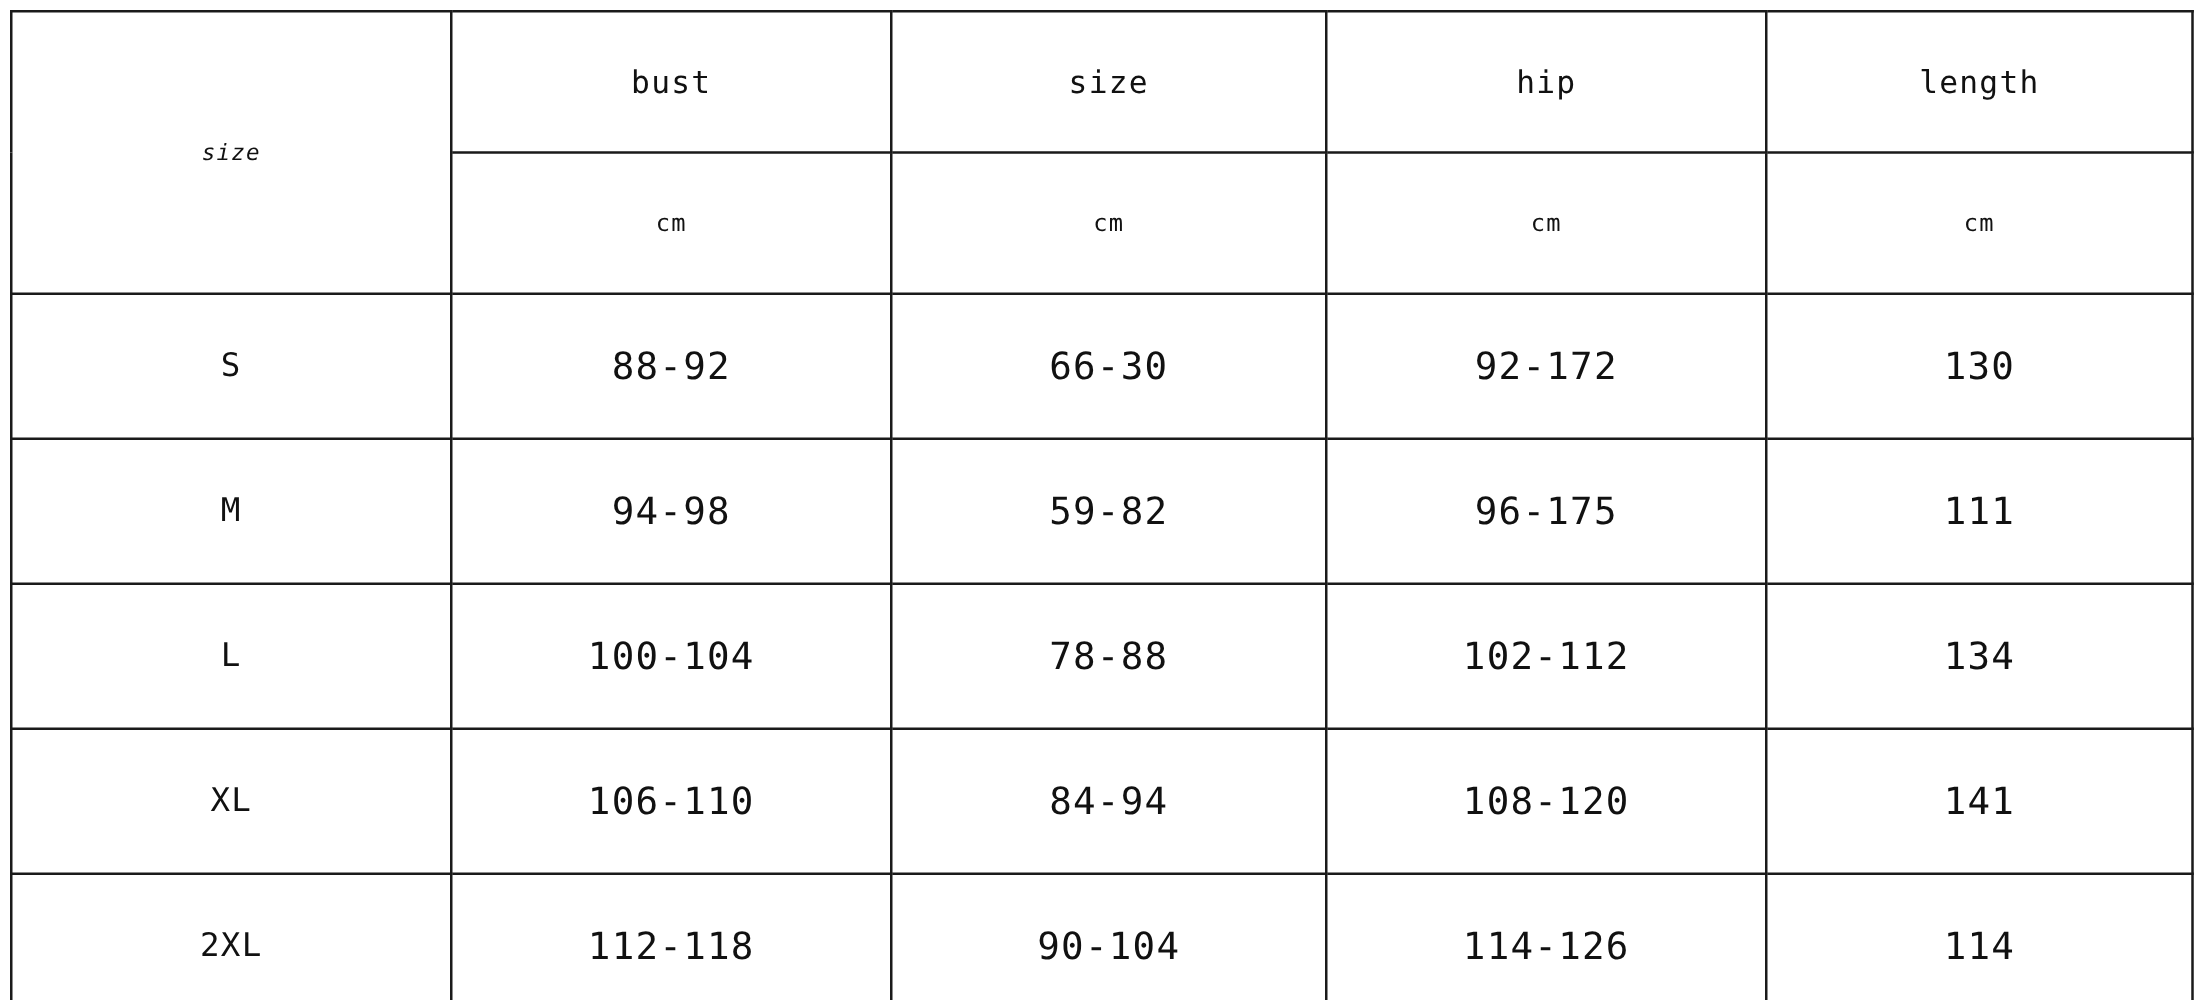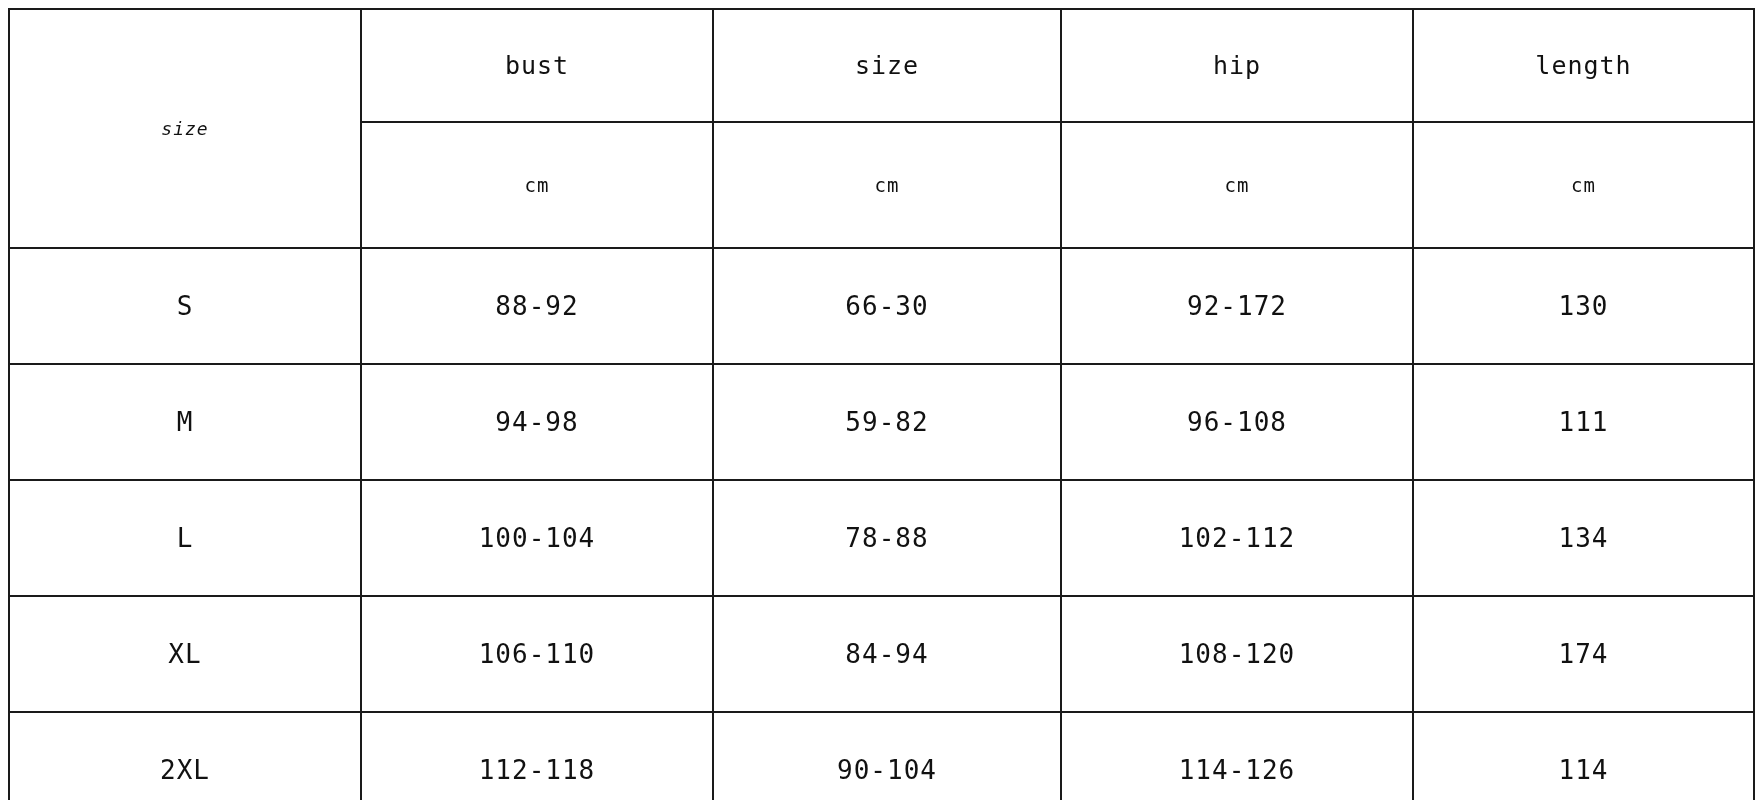--- a/index.html
+++ b/index.html
@@ -45,33 +45,33 @@
     font-size: 18px;
     font-style: italic;
   }
   td.metric-head {
     font-size: 25px;
   }
   td.unit-head {
     font-size: 19px;
   }
   td.cell {
-    font-size: 26px;
+    font-size: 30px;
     height: 112px;
   }
   td.size-cell {
     font-size: 26px;
   }
   .col-size { width: 352px; }
   .col-bust { width: 352px; }
   .col-waist { width: 348px; }
   .col-hip   { width: 352px; }
   .col-length{ width: 341px; }
   .row-metric { height: 113px; }
-  .row-unit { height: 126px; margin-top: 20px; }
+  .row-unit { height: 113px; margin-top: 20px; }
 </style>
 </head>
 <body>
 
 <div class="sheet">
   <table class="size-table">
     <colgroup>
       <col class="col-size">
       <col class="col-bust">
       <col class="col-waist">
@@ -97,36 +97,36 @@
         <td class="cell size-cell">S</td>
         <td class="cell">88-92</td>
         <td class="cell">66-30</td>
         <td class="cell">92-172</td>
         <td class="cell">130</td>
       </tr>
       <tr>
         <td class="cell size-cell">M</td>
         <td class="cell">94-98</td>
         <td class="cell">59-82</td>
-        <td class="cell">96-108</td>
+        <td class="cell">96-175</td>
         <td class="cell">111</td>
       </tr>
       <tr>
         <td class="cell size-cell">L</td>
         <td class="cell">100-104</td>
         <td class="cell">78-88</td>
         <td class="cell">102-112</td>
         <td class="cell">134</td>
       </tr>
       <tr>
         <td class="cell size-cell">XL</td>
         <td class="cell">106-110</td>
         <td class="cell">84-94</td>
         <td class="cell">108-120</td>
-        <td class="cell">174</td>
+        <td class="cell">141</td>
       </tr>
       <tr>
         <td class="cell size-cell">2XL</td>
         <td class="cell">112-118</td>
         <td class="cell">90-104</td>
         <td class="cell">114-126</td>
         <td class="cell">114</td>
       </tr>
     </tbody>
   </table>

